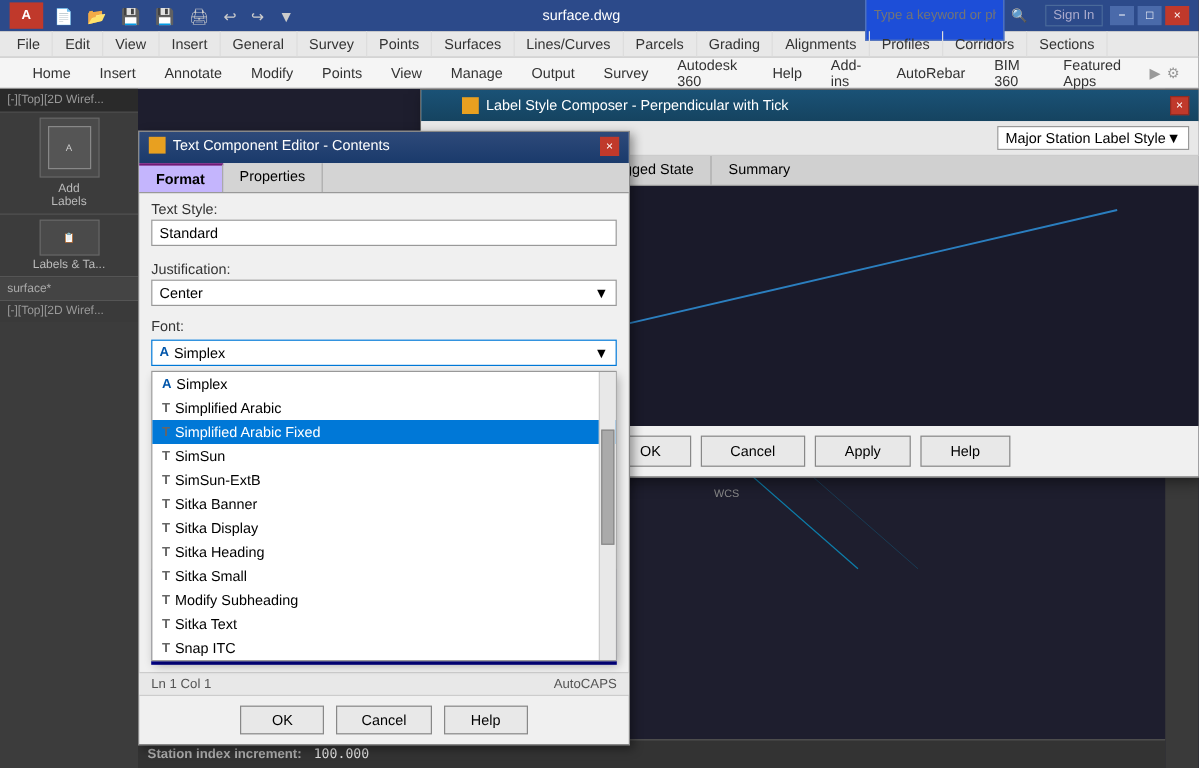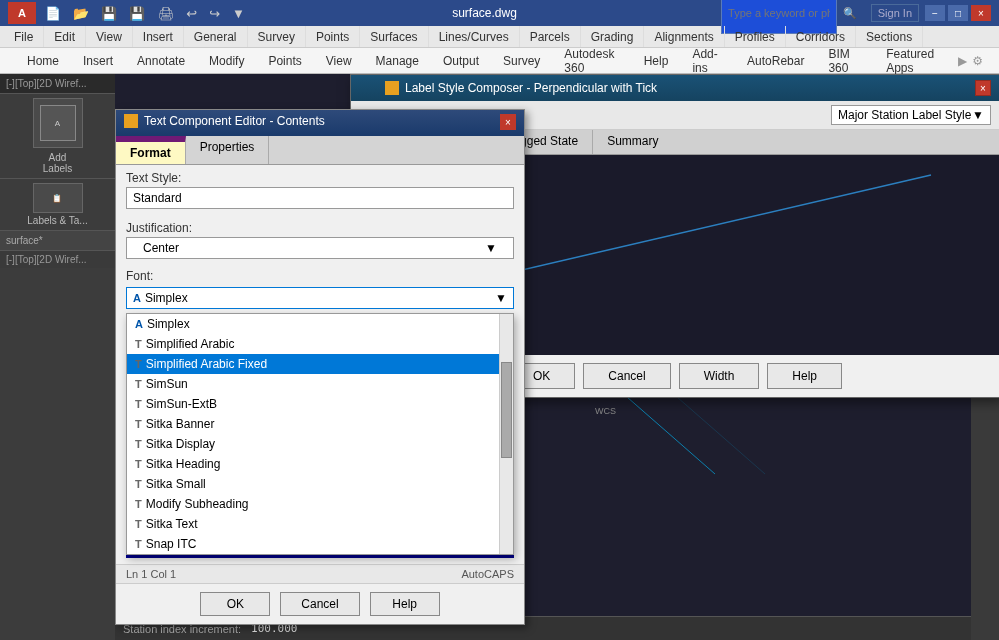--- a/index.html
+++ b/index.html
@@ -105,22 +105,22 @@
       background: #d4d4d4;
       border-bottom: 1px solid #999;
     }
     .editor-tab {
       padding: 4px 14px;
       font-size: 12px;
       cursor: pointer;
       border-right: 1px solid #aaa;
     }
     .editor-tab.active {
-      background: #fef9c3;
-      border-top: 6px solid #701a75;
+      background: #c4b5fd;
+      border-top: 2px solid #701a75;
       font-weight: bold;
     }
 
     
     .form-group {
       padding: 6px 10px;
     }
     .form-label {
       font-size: 12px;
       color: #333;
@@ -128,21 +128,21 @@
     }
     .form-input {
       width: 100%;
       padding: 3px 6px;
       border: 1px solid #999;
       font-size: 12px;
       background: white;
     }
     .form-select {
       width: 100%;
-      padding: 3px 16px;
+      padding: 3px 6px;
       border: 1px solid #999;
       font-size: 12px;
       background: white;
       display: flex;
       align-items: center;
       justify-content: space-between;
     }
 
     
     .font-dropdown-container {
@@ -623,21 +623,21 @@
         <svg width="100%" height="100%">
           <line x1="20" y1="150" x2="580" y2="20" stroke="#3af" stroke-width="1.5" opacity="0.7"></line>
           <text x="100" y="170" fill="#888" font-size="9" font-family="monospace">WCS</text>
         </svg>
       </div>
 
 
       <div class="action-buttons">
         <button class="action-btn">OK</button>
         <button class="action-btn">Cancel</button>
-        <button class="action-btn">Width</button>
+        <button class="action-btn">Apply</button>
         <button class="action-btn">Help</button>
       </div>
     </div>
 
     <div class="text-component-editor">
       <div class="editor-titlebar">
         <div style="display:flex;align-items:center;gap:6px;">
           <span style="width:14px;height:14px;background:#e8a020;display:inline-block;"></span>
           <span>Text Component Editor - Contents</span>
         </div>
@@ -742,17 +742,17 @@
       </div>
 
       <div class="editor-actions">
         <button class="btn btn-primary">OK</button>
         <button class="btn">Cancel</button>
         <button class="btn">Help</button>
       </div>
     </div>
 
     <div style="position:absolute;bottom:0;left:0;right:28px;height:24px;background:#333;border-top:1px solid #555;display:flex;align-items:center;padding:0 8px;gap:10px;">
-      <span style="color:#aaa;font-size:11px;">Station index increment:</span>
+      <span style="color:#aaa;font-size:11px;font-weight:bold;">Station index increment:</span>
       <span style="color:#ddd;font-size:11px;font-family:monospace;">100.000</span>
     </div>
   </div>
 </div>
 
 </body></html>

